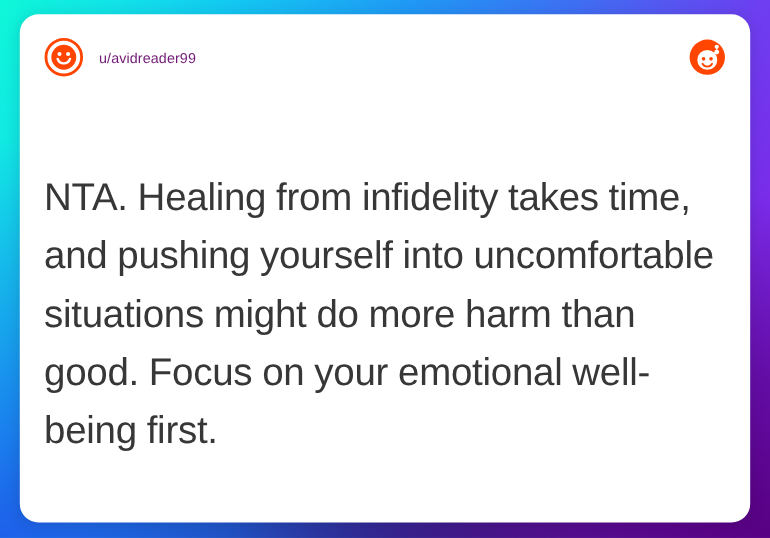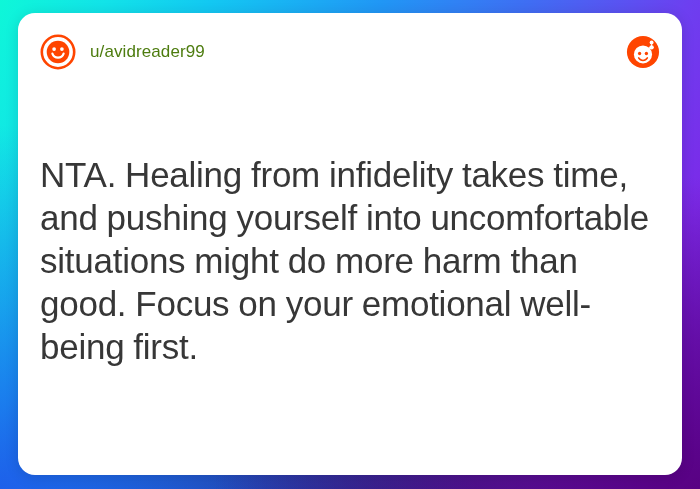--- a/index.html
+++ b/index.html
@@ -41,42 +41,42 @@
   }
 
   .avatar {
     width:36px; height:36px;
     flex:0 0 36px;
     display:block;
   }
 
   .username {
     margin-left:14px;
-    font-size:17px;
-    color:#4d7c0f;
+    font-size:13px;
+    color:#701a75;
     letter-spacing:0.1px;
     white-space:nowrap;
   }
 
   .spacer { flex:1 1 auto; }
 
   .brand-logo {
     width:34px; height:34px;
     flex:0 0 34px;
     display:block;
   }
 
   
   .comment-body {
     position:absolute;
     left:22px;
     top:140px;
     right:28px;
     font-size:35px;
-    line-height:43px;
+    line-height:53px;
     color:#373737;
     letter-spacing:-0.25px;
     word-spacing:-0.5px;
     font-weight:400;
   }
 </style>
 </head>
 <body>
 
 <div class="card">

